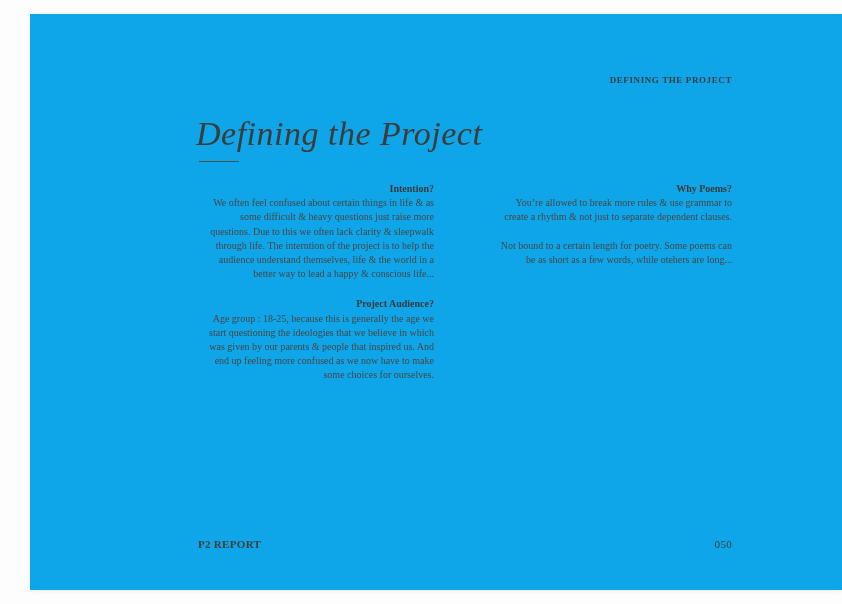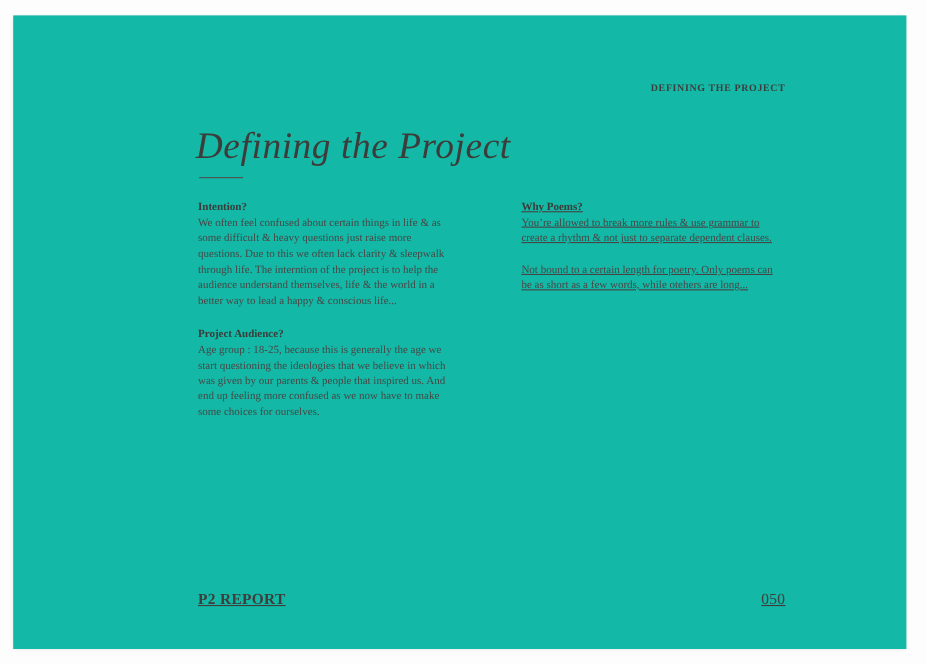--- a/index.html
+++ b/index.html
@@ -4,23 +4,23 @@
 <style>
   * { margin: 0; padding: 0; box-sizing: border-box; }
   html, body {
     width: 842px; height: 604px;
     background: #fdfdfd;
     font-family: "Liberation Serif", serif;
     overflow: hidden;
   }
   .page {
     position: absolute;
-    left: 12px; top: 14px;
+    left: 30px; top: 14px;
     width: 812px; height: 576px;
-    background: #14b8a6;
+    background: #0ea5e9;
     box-shadow: 0 1px 5px rgba(0,0,0,0.07), 0 0 1px rgba(0,0,0,0.05);
   }
   .running-head {
     position: absolute;
     top: 61px; right: 110px;
     font-size: 9px;
     font-weight: 700;
     letter-spacing: 0.6px;
     color: #3d3d3b;
   }
@@ -40,46 +40,45 @@
     left: 169px; top: 147px;
     width: 40px; height: 0;
     border-top: 1.5px solid #4e4e4c;
   }
   .columns {
     position: absolute;
     left: 168px; top: 168px;
     width: 534px;
     display: flex;
   }
-  .col { color: #454543; }
+  .col { color: #454543; text-align: right; }
   .col.left  { width: 236px; margin-right: 58px; }
-  .col.right { width: 240px; text-decoration: underline; }
+  .col.right { width: 240px; }
   .col section { margin-bottom: 16px; }
   .col h2 {
     font-size: 10px;
     font-weight: 700;
     line-height: 14.2px;
     color: #3a3a38;
   }
   .col p {
     font-size: 10px;
     line-height: 14.2px;
     margin: 0 0 14px 0;
     color: #474745;
   }
   .col section p:last-child { margin-bottom: 0; }
   .footer {
     position: absolute;
     left: 168px; right: 110px; top: 524px;
     display: flex;
     align-items: baseline;
-    font-size: 14px;
+    font-size: 11px;
     letter-spacing: 0.3px;
     color: #3d3d3b;
-    text-decoration: underline;
   }
   .report-label { font-weight: 700; margin-right: 13px; }
   .report-title { font-weight: 400; }
   .page-number { margin-left: auto; font-weight: 400; text-align: right; }
 </style>
 </head>
 <body>
 
 <div class="page">
 
@@ -106,21 +105,21 @@
       <section>
       </section>
 
     </div>
 
     <div class="col right">
 
       <section>
         <h2>Why Poems?</h2>
         <p>You’re allowed to break more rules &amp; use grammar to create a rhythm &amp; not just to separate dependent clauses.</p>
-        <p>Not bound to a certain length for poetry. Only poems can be as short as a few words, while otehers are long...</p>
+        <p>Not bound to a certain length for poetry. Some poems can be as short as a few words, while otehers are long...</p>
       </section>
 
     </div>
 
   </div>
 
   <div class="footer">
     <span class="report-label">P2 REPORT</span>
     <span class="page-number">050</span>
   </div>

